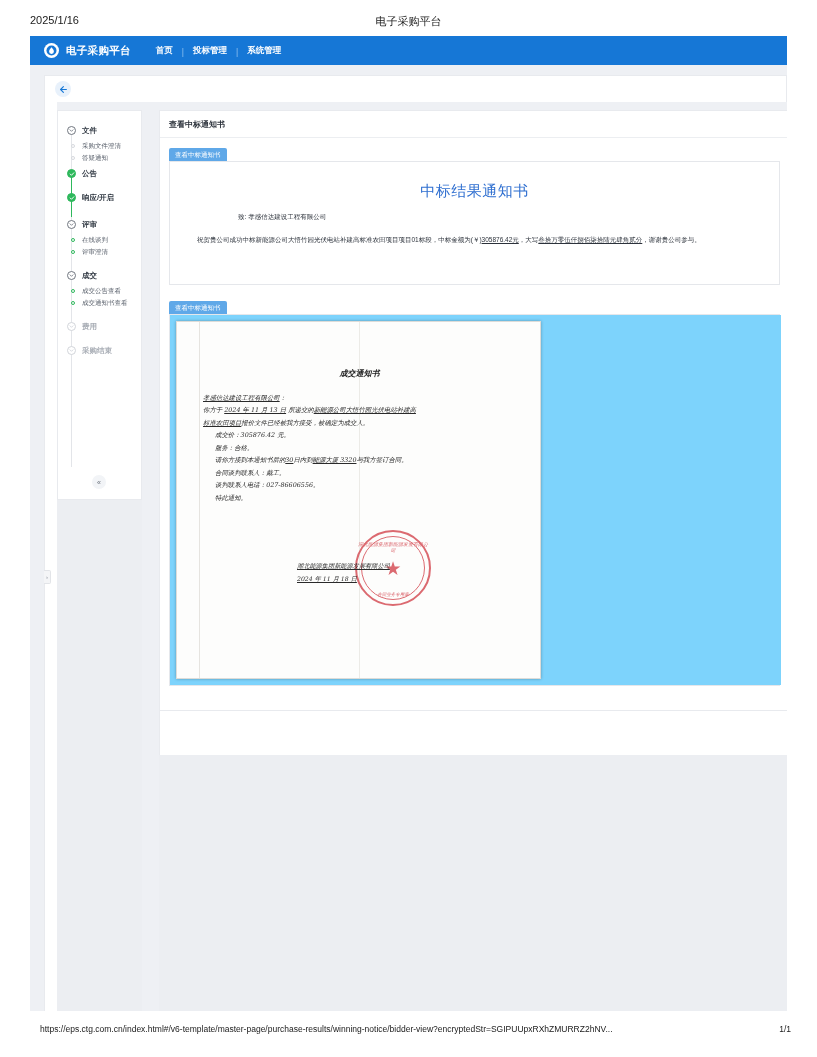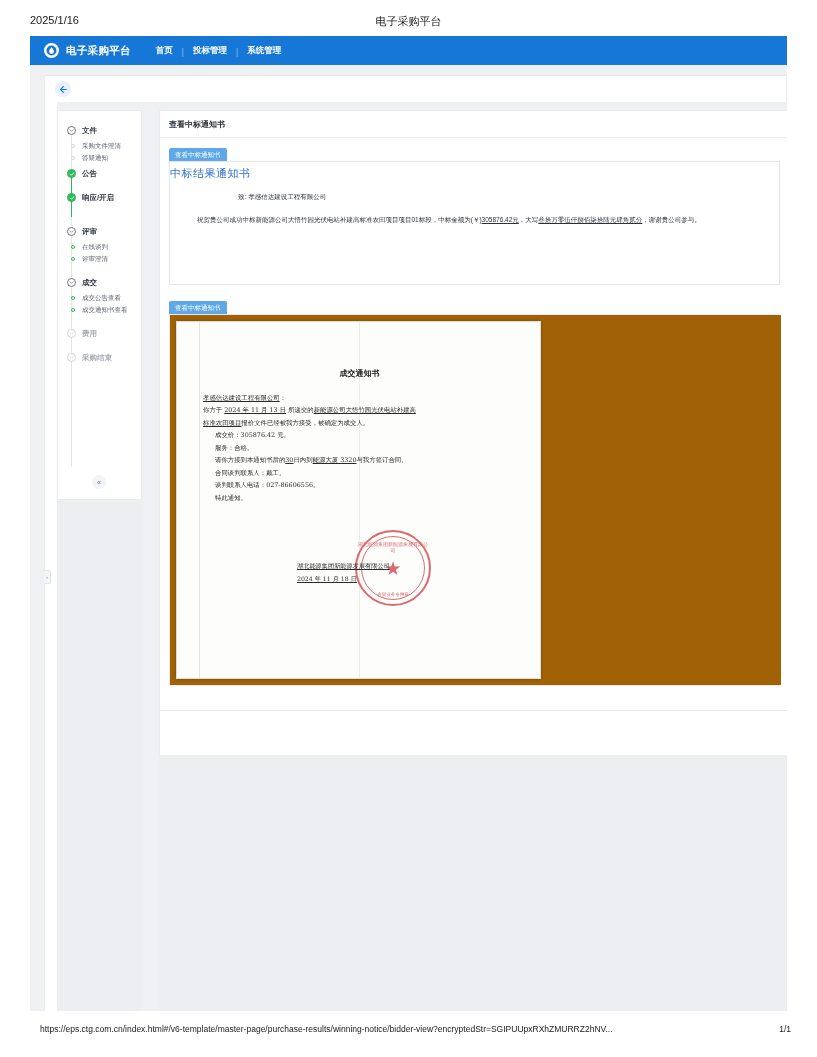--- a/index.html
+++ b/index.html
@@ -172,36 +172,36 @@
     font-size: 6.5px; padding: 3px 6px 3px 6px;
     border-radius: 2px 2px 0 0; white-space: nowrap;
   }
   .panel-box {
     position: absolute; left: 0; top: 13px; width: 611px;
     border: 1px solid #e5e7eb; background: #ffffff;
   }
 
   
   .notice-title {
-    color: #2f6fd0; font-size: 11px;
-    margin: 4px 0 0 0; letter-spacing: .5px;
+    text-align: center; color: #2f6fd0; font-size: 15px;
+    margin: 20px 0 0 0; letter-spacing: .5px;
   }
   .notice-to {
     font-size: 6.5px; color: #2c323b; margin: 12px 0 0 68px;
   }
   .notice-body {
     font-size: 6.5px; color: #2c323b; margin: 11px 14px 0 14px;
     line-height: 2.0; text-align: justify; text-indent: 13px;
   }
   .u { text-decoration: underline; }
 
   
   .pdf-wrap {
     position: relative; width: 611px; height: 370px;
-    background: #a16207; overflow: hidden;
+    background: #7dd3fc; overflow: hidden; font-style: italic;
   }
   .pdf-page {
     position: absolute; left: 6px; top: 6px;
     width: 365px; height: 358px;
     background: #fdfdfc;
     box-shadow: 0 0 3px rgba(0,0,0,.28);
     border: 1px solid #dedcd8;
     overflow: hidden;
   }
   .pdf-fold {
@@ -359,21 +359,21 @@
           <div class="step-head">
             <span class="step-dot done">
               <svg width="6" height="6" viewBox="0 0 7 7">
                   <path d="M1.4 3.5 L2.9 5 L5.6 2.1" fill="none" stroke="#ffffff" stroke-width="1.1" stroke-linecap="round" stroke-linejoin="round"></path>
                 </svg>
             </span>
             <span class="step-label">响应/开启</span>
           </div>
         </div>
 
-        <div class="step" style="margin-top:15px;">
+        <div class="step" style="margin-top:8px;">
           <div class="step-head">
             <span class="step-dot open">
               <svg width="5" height="5" viewBox="0 0 6 6">
                   <path d="M1.2 2.2 L3 4 L4.8 2.2" fill="none" stroke="#70767f" stroke-width="1" stroke-linecap="round" stroke-linejoin="round"></path>
                 </svg>
             </span>
             <span class="step-label">评审</span>
           </div>
           <div class="sub-list">
             <div class="sub-item">

